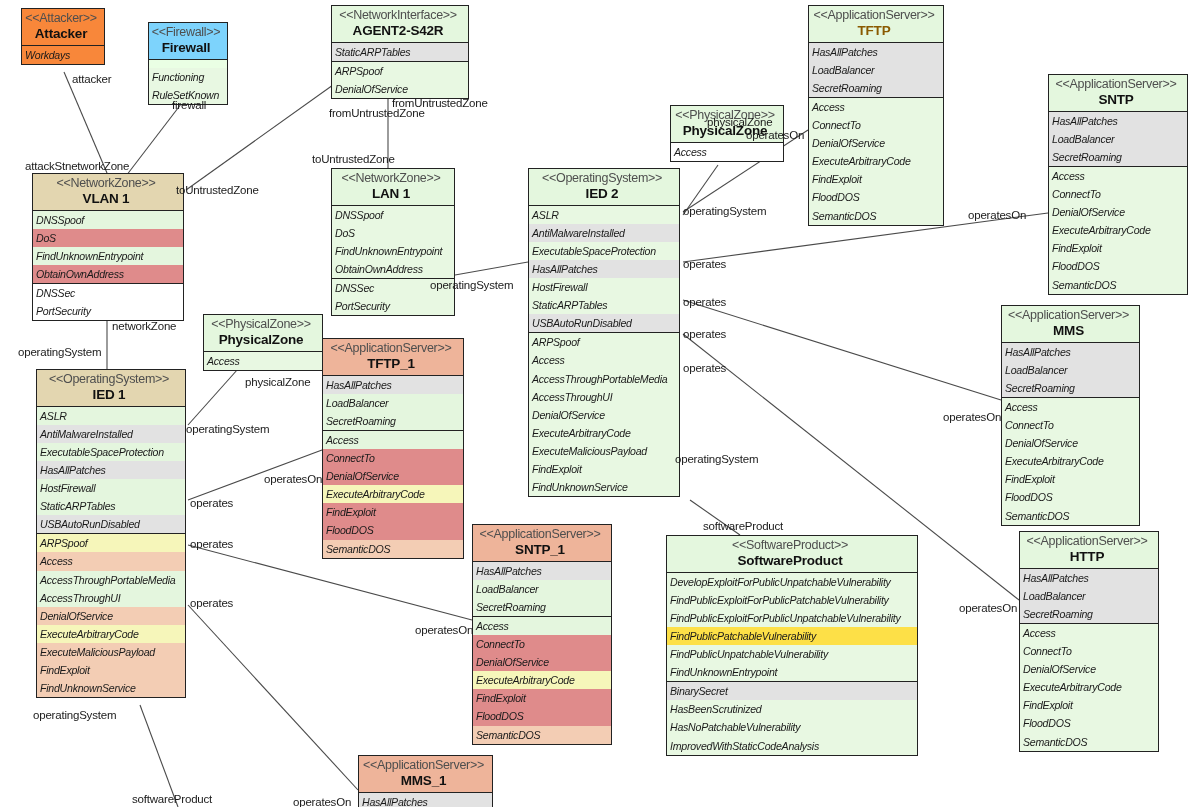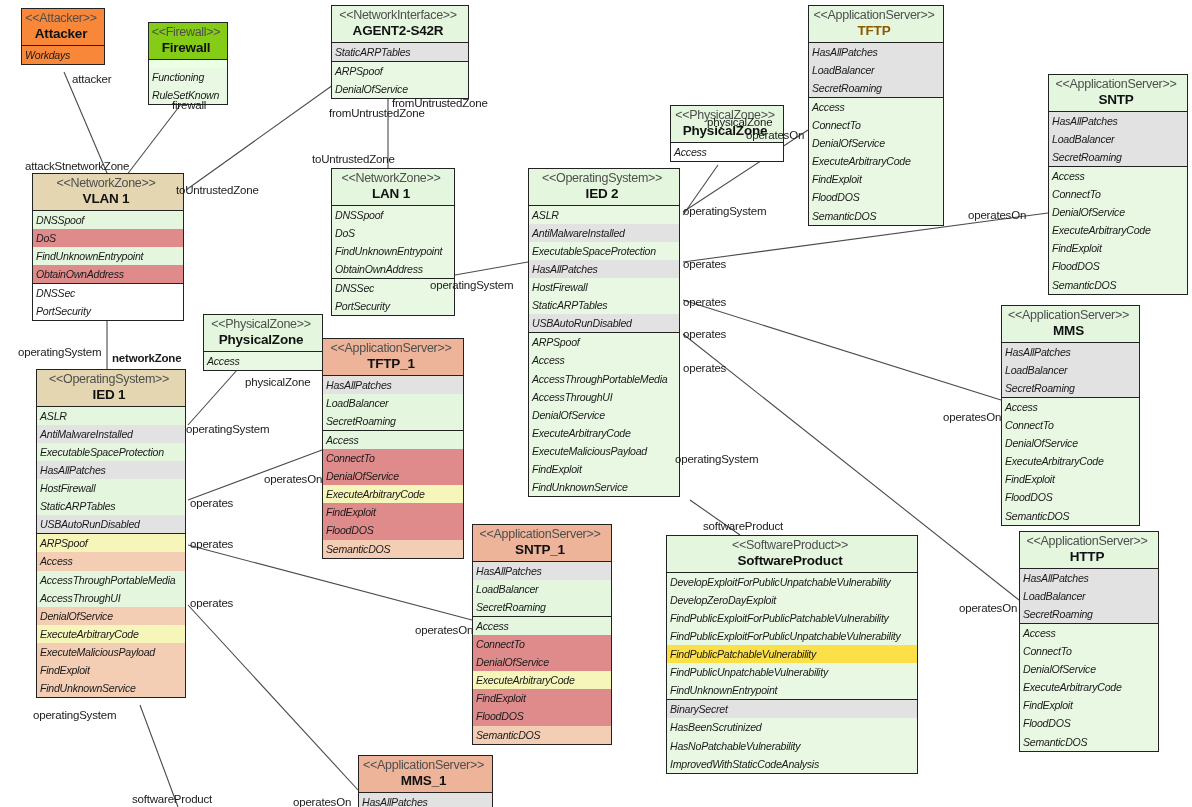--- a/index.html
+++ b/index.html
@@ -90,21 +90,21 @@
       <div class="node" style="left: 21px; top: 8px; width: 84px;">
         <div class="hdr" style="background: rgb(248, 135, 58);">
           <span class="stereo">&lt;&lt;Attacker&gt;&gt;</span>
           <span class="title" style="color: rgb(17, 17, 17);">Attacker</span>
         </div>
         <div class="sec">
           <div class="row" style="background: rgb(248, 135, 58);">Workdays</div>
         </div>
       </div>
       <div class="node" style="left: 148px; top: 22px; width: 80px;">
-        <div class="hdr" style="background: #84cc16;">
+        <div class="hdr" style="background: #7dd3fc;">
           <span class="stereo">&lt;&lt;Firewall&gt;&gt;</span>
           <span class="title" style="color: rgb(17, 17, 17);">Firewall</span>
         </div>
         <div class="sec">
           <div class="row" style="background: rgb(232, 248, 226); margin-top: 8px;">Functioning</div>
           <div class="row" style="background: rgb(232, 248, 226);">RuleSetKnown</div>
         </div>
       </div>
       <div class="node" style="left: 331px; top: 5px; width: 138px;">
         <div class="hdr" style="background: rgb(228, 247, 222);">
@@ -321,21 +321,20 @@
           <div class="row" style="background: rgb(243, 205, 180);">SemanticDOS</div>
         </div>
       </div>
       <div class="node" style="left: 666px; top: 535px; width: 252px;">
         <div class="hdr" style="background: rgb(228, 247, 222);">
           <span class="stereo">&lt;&lt;SoftwareProduct&gt;&gt;</span>
           <span class="title" style="color: rgb(17, 17, 17);">SoftwareProduct</span>
         </div>
         <div class="sec">
           <div class="row" style="background: rgb(232, 248, 226);">DevelopExploitForPublicUnpatchableVulnerability</div>
-          <div class="row" style="background: rgb(232, 248, 226);">DevelopZeroDayExploit</div>
           <div class="row" style="background: rgb(232, 248, 226);">FindPublicExploitForPublicPatchableVulnerability</div>
           <div class="row" style="background: rgb(232, 248, 226);">FindPublicExploitForPublicUnpatchableVulnerability</div>
           <div class="row" style="background: #fde047;">FindPublicPatchableVulnerability</div>
           <div class="row" style="background: rgb(232, 248, 226);">FindPublicUnpatchableVulnerability</div>
           <div class="row" style="background: rgb(232, 248, 226);">FindUnknownEntrypoint</div>
         </div>
         <div class="sec">
           <div class="row" style="background: rgb(226, 226, 226);">BinarySecret</div>
           <div class="row" style="background: rgb(232, 248, 226);">HasBeenScrutinized</div>
           <div class="row" style="background: rgb(232, 248, 226);">HasNoPatchableVulnerability</div>
@@ -373,21 +372,21 @@
       </div>
     </div>
   <div id="label-layer">
       <div class="edge-label" style="left: 72px; top: 73px;">attacker</div>
       <div class="edge-label" style="left: 172px; top: 99px;">firewall</div>
       <div class="edge-label" style="left: 25px; top: 160px;">attackStnetworkZone</div>
       <div class="edge-label" style="left: 176px; top: 184px;">toUntrustedZone</div>
       <div class="edge-label" style="left: 392px; top: 97px;">fromUntrustedZone</div>
       <div class="edge-label" style="left: 329px; top: 107px;">fromUntrustedZone</div>
       <div class="edge-label" style="left: 312px; top: 153px;">toUntrustedZone</div>
-      <div class="edge-label" style="left: 112px; top: 352px; font-weight: bold;">networkZone</div>
+      <div class="edge-label" style="left: 112px; top: 320px;">networkZone</div>
       <div class="edge-label" style="left: 18px; top: 346px;">operatingSystem</div>
       <div class="edge-label" style="left: 245px; top: 376px;">physicalZone</div>
       <div class="edge-label" style="left: 186px; top: 423px;">operatingSystem</div>
       <div class="edge-label" style="left: 430px; top: 279px;">operatingSystem</div>
       <div class="edge-label" style="left: 707px; top: 116px;">physicalZone</div>
       <div class="edge-label" style="left: 746px; top: 129px;">operatesOn</div>
       <div class="edge-label" style="left: 683px; top: 205px;">operatingSystem</div>
       <div class="edge-label" style="left: 683px; top: 258px;">operates</div>
       <div class="edge-label" style="left: 683px; top: 296px;">operates</div>
       <div class="edge-label" style="left: 683px; top: 328px;">operates</div>

